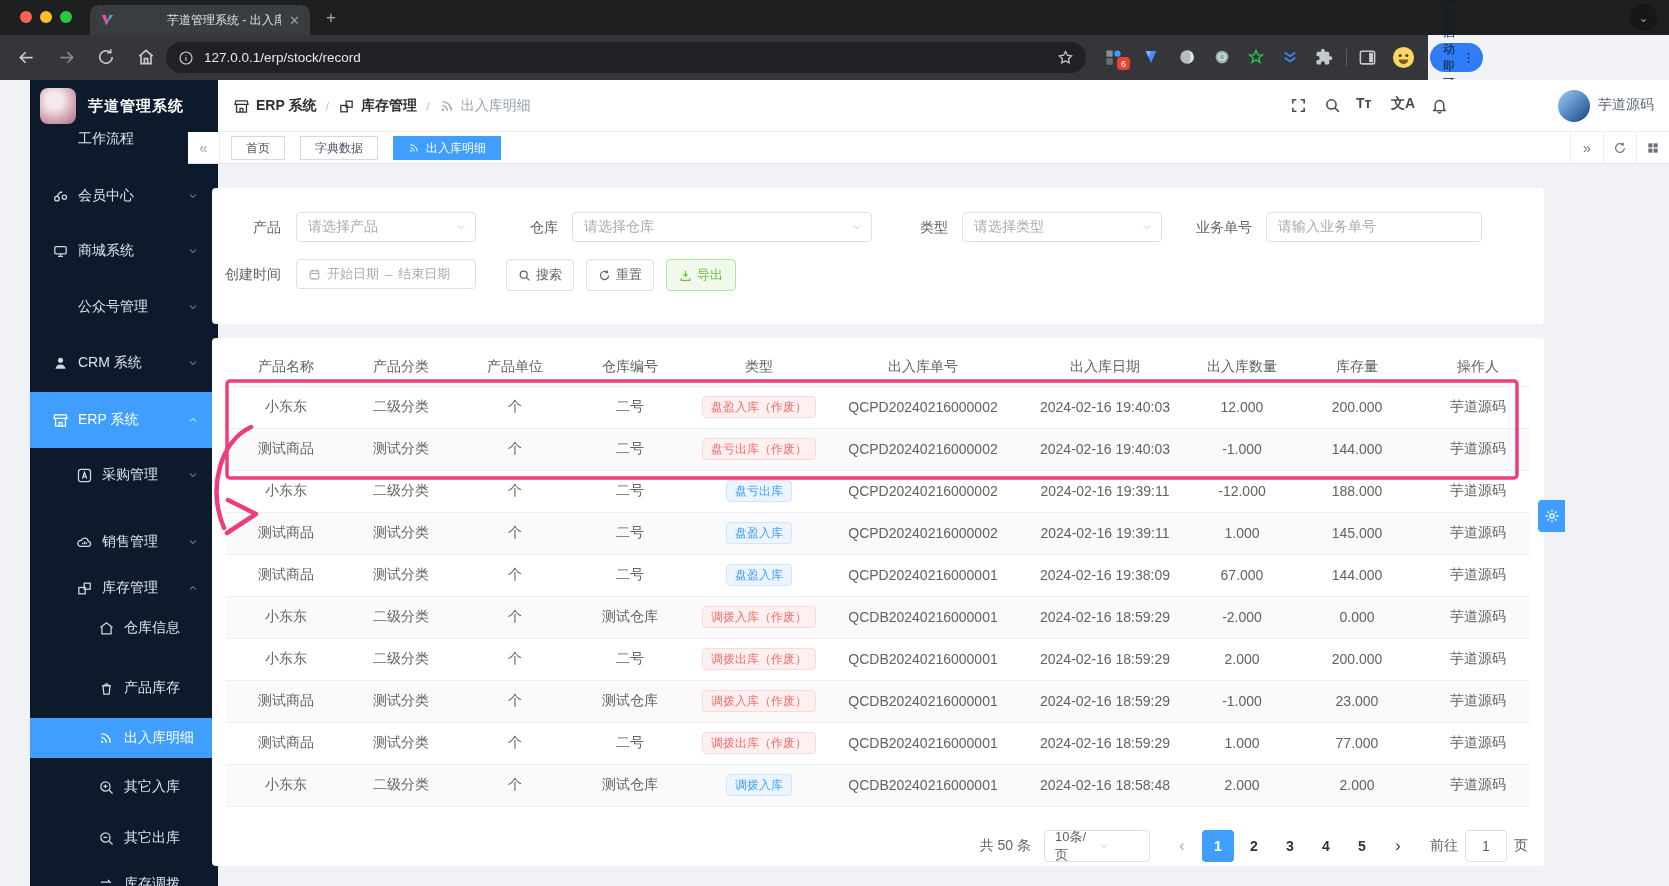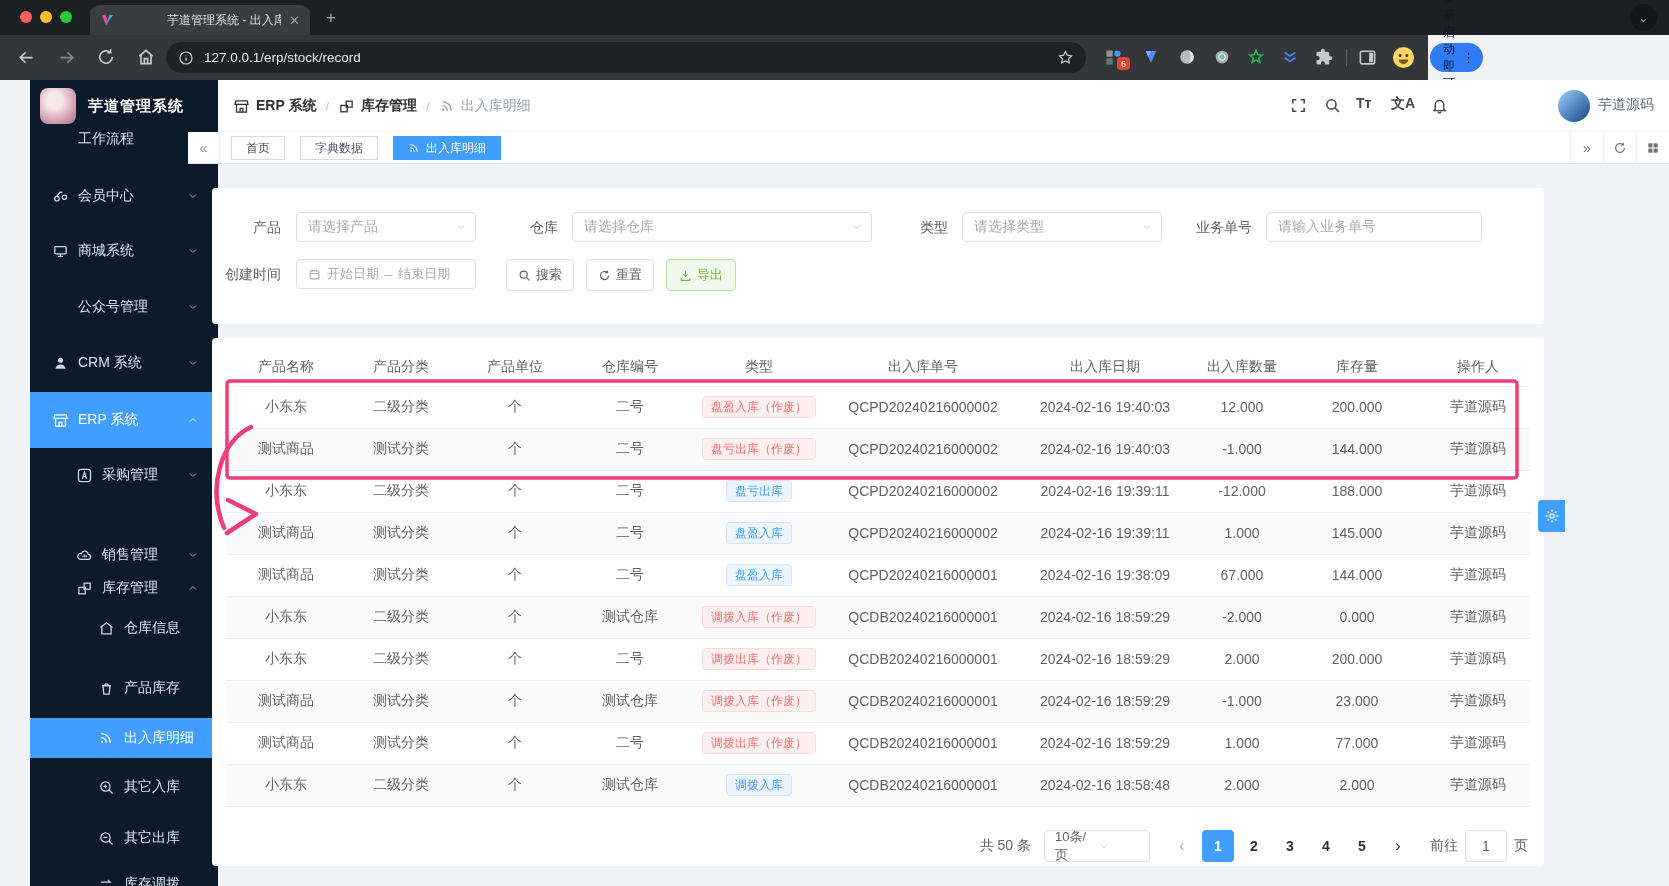--- a/index.html
+++ b/index.html
@@ -328,21 +328,21 @@
             <path d="M9 16.5l3-9 3 9M10.1 13.5h3.8"></path>
           </svg>
         </span>
         <span class="s-label">采购管理</span>
         <span class="s-arrow ">
           <svg width="12" height="12" viewBox="0 0 24 24" fill="none" stroke="currentColor" stroke-width="2">
             <path d="M6 9l6 6 6-6"></path>
           </svg>
         </span>
       </div>
-      <div class="s-item l2" style="top: 453px; height: 44px; padding-left: 12px;">
+      <div class="s-item l2" style="top: 440px; height: 44px; padding-left: 12px;">
         <span class="s-icon">
           <svg width="17" height="17" viewBox="0 0 24 24" fill="none" stroke="currentColor" stroke-width="1.8">
             <path d="M7 17.5a4.2 4.2 0 1 1 .6-8.3 5 5 0 0 1 9.7 1.2 3.4 3.4 0 0 1-.5 7.1z"></path>
             <path d="M9.5 14.5v-2M12 14.5v-4M14.5 14.5v-3"></path>
           </svg>
         </span>
         <span class="s-label">销售管理</span>
         <span class="s-arrow ">
           <svg width="12" height="12" viewBox="0 0 24 24" fill="none" stroke="currentColor" stroke-width="2">
             <path d="M6 9l6 6 6-6"></path>

